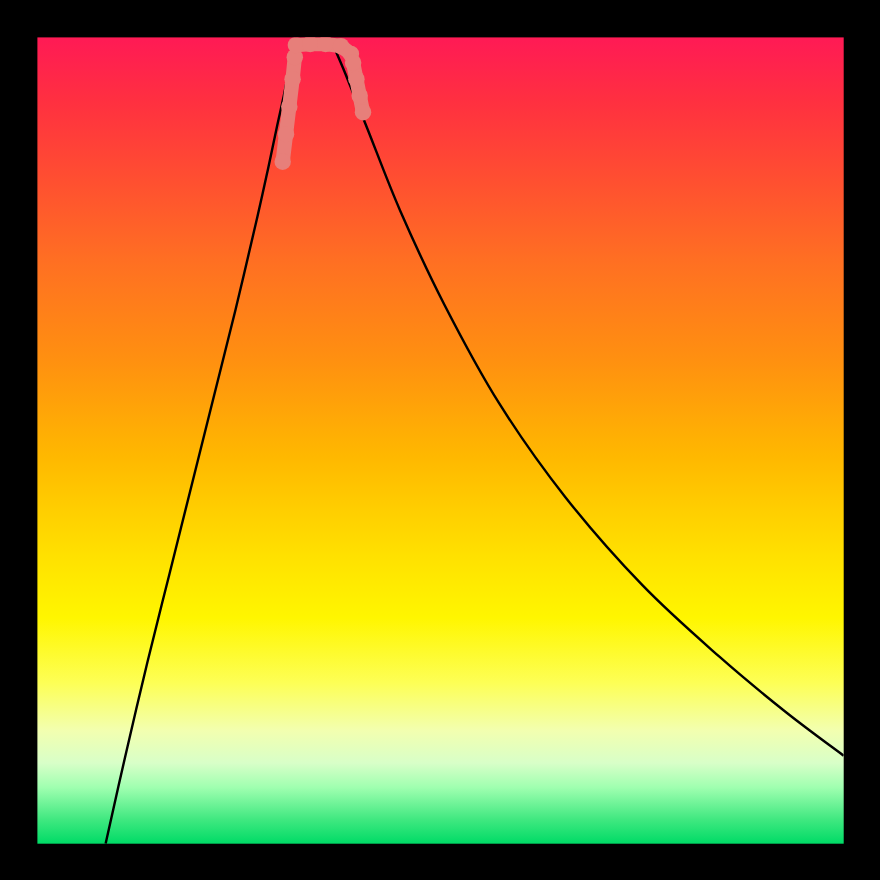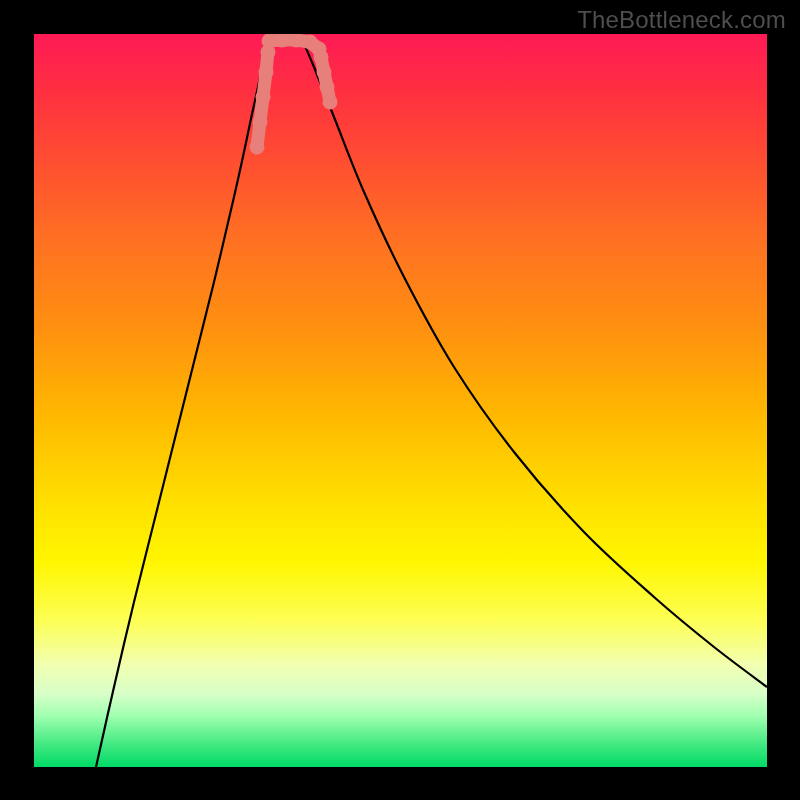--- a/index.html
+++ b/index.html
@@ -57,21 +57,20 @@
     font-weight: 500;
     letter-spacing: 0.2px;
     user-select: none;
   }
 </style>
 </head>
 <body>
 
 <div class="frame">
 
-  <div class="watermark">TheBottleneck.com</div>
 
   <div class="plot-area">
     <svg class="plot-svg" viewBox="0 0 733 733" preserveAspectRatio="none">
       <g>
         <path id="left-curve" fill="none" stroke="#000000" stroke-width="2.2" d="M 62 733 C 65 719.6666666666666, 73.66666666666667 680.5, 80 653 C 86.33333333333333 625.5, 93.33333333333333 595.5, 100 568 C 106.66666666666667 540.5, 113.33333333333333 514.6666666666666, 120 488 C 126.66666666666667 461.3333333333333, 133.33333333333334 434.6666666666667, 140 408 C 146.66666666666666 381.3333333333333, 153.33333333333334 354.6666666666667, 160 328 C 166.66666666666666 301.3333333333333, 173.33333333333334 275.5, 180 248 C 186.66666666666666 220.5, 195 184.66666666666666, 200 163 C 205 141.33333333333334, 207 131.83333333333334, 210 118 C 213 104.16666666666667, 215.66666666666666 90.83333333333333, 218 80 C 220.33333333333334 69.16666666666667, 222.33333333333334 60.833333333333336, 224 53 C 225.66666666666666 45.166666666666664, 226.83333333333334 38.833333333333336, 228 33 C 229.16666666666666 27.166666666666668, 230.16666666666666 22.666666666666668, 231 18 C 231.83333333333334 13.333333333333332, 232.66666666666666 7.166666666666666, 233 5"></path>
         <path id="right-curve" fill="none" stroke="#000000" stroke-width="2.2" d="M 268 5 C 270 9.666666666666668, 274.6666666666667 20, 280 33 C 285.3333333333333 46, 291.6666666666667 62.16666666666667, 300 83 C 308.3333333333333 103.83333333333333, 318.3333333333333 131.33333333333334, 330 158 C 341.6666666666667 184.66666666666666, 355 213.83333333333334, 370 243 C 385 272.1666666666667, 401.6666666666667 303.8333333333333, 420 333 C 438.3333333333333 362.1666666666667, 458.3333333333333 390.5, 480 418 C 501.6666666666667 445.5, 526.6666666666666 473.8333333333333, 550 498 C 573.3333333333334 522.1666666666666, 598.3333333333334 543.8333333333334, 620 563 C 641.6666666666666 582.1666666666666, 661.1666666666666 598, 680 613 C 698.8333333333334 628, 724.1666666666666 646.3333333333334, 733 653"></path>
       </g>
       <g id="marker-layer">
           <path d="M 223 113 L 226 88 L 229 63 L 232 38 L 234 18" fill="none" stroke="#e77f7a" stroke-width="13" stroke-linecap="round" stroke-linejoin="round"></path>
           <circle cx="223" cy="113" r="7.5" fill="#e77f7a"></circle>

